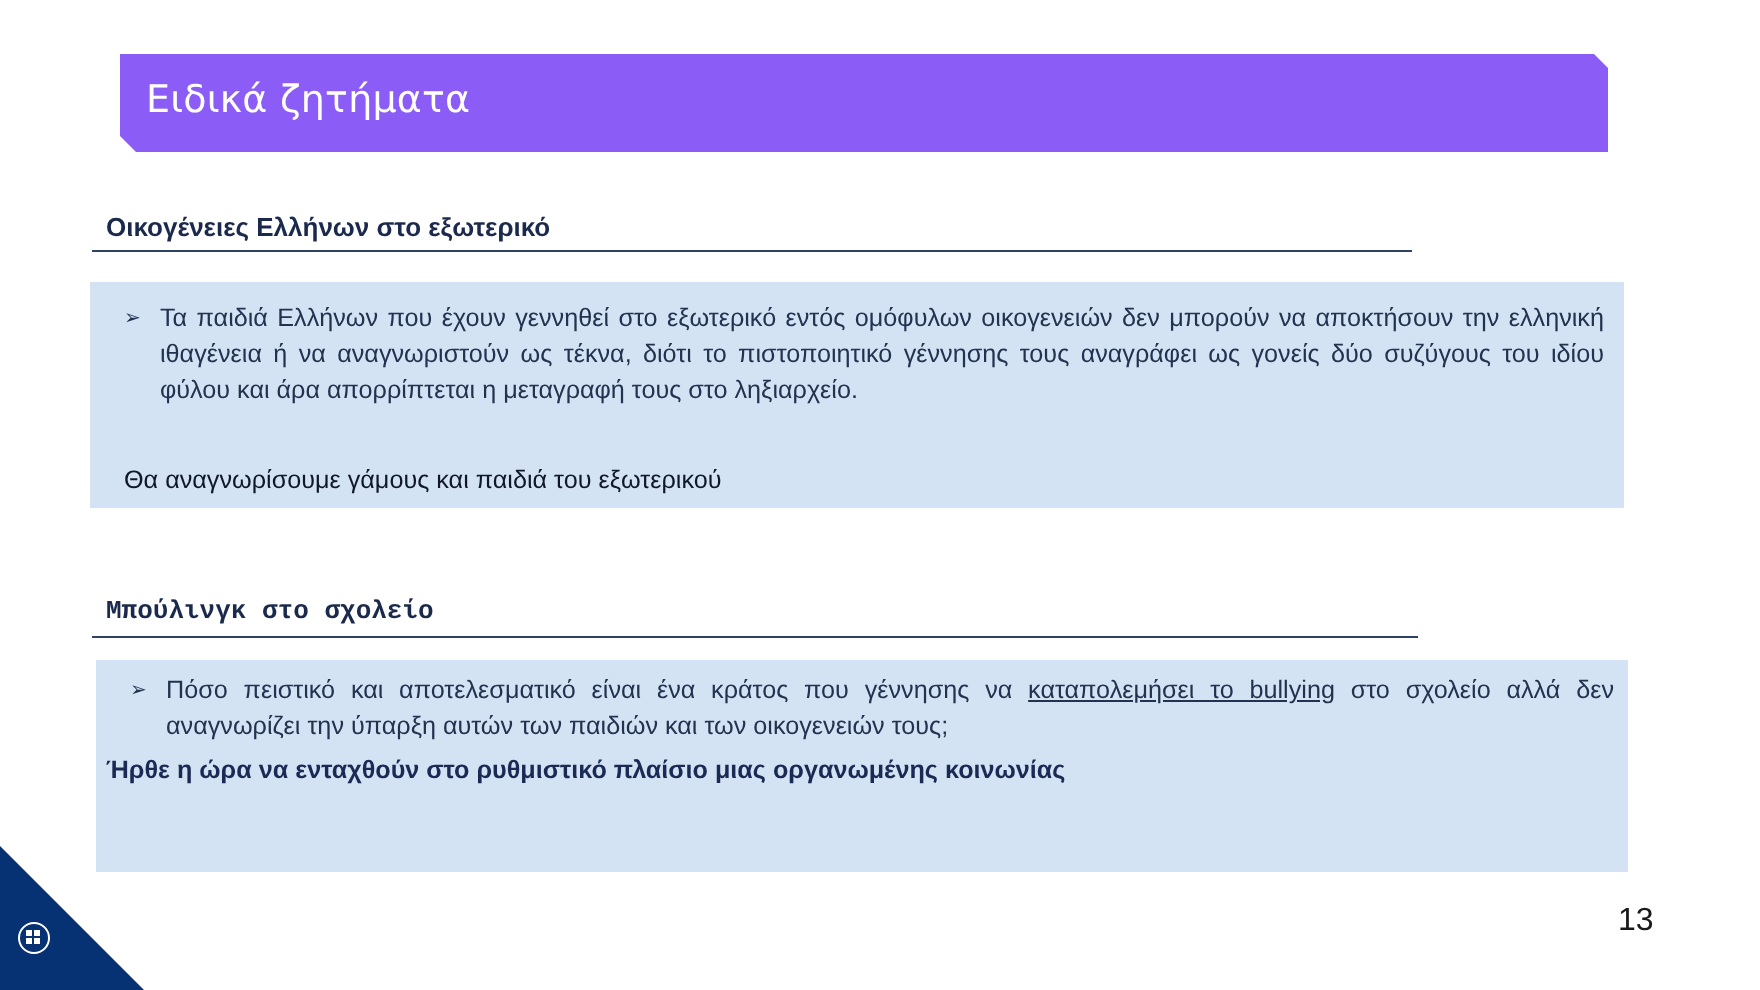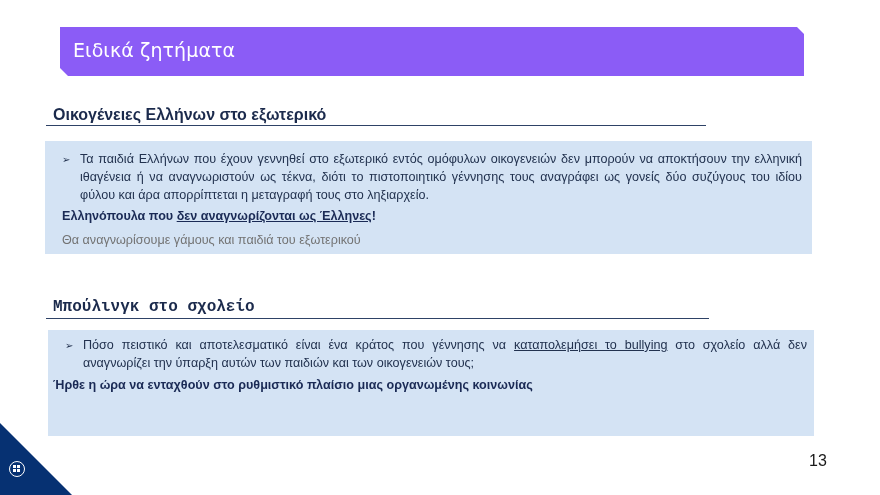--- a/index.html
+++ b/index.html
@@ -14,39 +14,39 @@
       background: #8b5cf6;
       clip-path: polygon(0 0, 737px 0, 744px 7px, 744px 100%, 8px 100%, 0 calc(100% - 8px));
     }
     .header-title {
       position: absolute; left: 13px; top: 12px;
       font-family: "DejaVu Sans", sans-serif;
       font-size: 19px; color: #ffffff; letter-spacing: 0.1px;
     }
     .section-heading {
       position: absolute; left: 53px;
-      font-size: 16px; font-weight: bold; color: #1b2a4c;
+      font-size: 13px; font-weight: bold; color: #1b2a4c;
     }
     .section-rule {
       position: absolute; left: 46px; height: 1px; background: #2e4266;
     }
     .content-box {
       position: absolute; background: #d4e3f4;
     }
     .bullet-row {
       position: absolute; display: flex;
       font-size: 12.6px; line-height: 18px; color: #22324f;
     }
     .bullet-glyph {
       width: 18px; flex: 0 0 18px; font-size: 10px; color: #22324f;
       padding-top: 1px;
     }
     .bullet-text { text-align: justify; text-align-last: left; }
     .line {
-      position: absolute; font-size: 12.6px; color: #737373; white-space: nowrap;
+      position: absolute; font-size: 12.6px; color: #0f172a; white-space: nowrap;
     }
     .line.bold { font-weight: bold; color: #1a2a55; }
     .u { text-decoration: underline; }
     .corner {
       position: absolute; left: 0; bottom: 0; width: 72px; height: 72px;
       background: #063172;
       clip-path: polygon(0 0, 100% 100%, 0 100%);
     }
     .emblem {
       position: absolute; left: 9px; top: 461px; width: 16px; height: 16px;
@@ -75,23 +75,20 @@
 </div>
 
 <div class="section-heading" style="top:106px;">Οικογένειες Ελλήνων στο εξωτερικό</div>
 <div class="section-rule" style="top:125px; width:660px;"></div>
 
 <div class="content-box" style="left:45px; top:141px; width:767px; height:113px;">
   <div class="bullet-row" style="left:17px; top:9px; width:740px;">
     <span class="bullet-glyph">➢</span>
     <span class="bullet-text">Τα παιδιά Ελλήνων που έχουν γεννηθεί στο εξωτερικό εντός ομόφυλων οικογενειών δεν μπορούν να αποκτήσουν την ελληνική ιθαγένεια ή να αναγνωριστούν ως τέκνα, διότι το πιστοποιητικό γέννησης τους αναγράφει ως γονείς δύο συζύγους του ιδίου φύλου και άρα απορρίπτεται η μεταγραφή τους στο ληξιαρχείο.</span>
   </div>
-  <div class="line bold" style="left:17px; top:68px;">
-    <span>Ελληνόπουλα που </span><span class="u">δεν αναγνωρίζονται ως Έλληνες</span><span>!</span>
-  </div>
   <div class="line" style="left:17px; top:92px;">Θα αναγνωρίσουμε γάμους και παιδιά του εξωτερικού</div>
 </div>
 
 <div class="section-heading" style="top:298px;font-family:Liberation Mono, monospace;">Μπούλινγκ στο σχολείο</div>
 <div class="section-rule" style="top:318px; width:663px;"></div>
 
 <div class="content-box" style="left:48px; top:330px; width:766px; height:106px;">
   <div class="bullet-row" style="left:17px; top:6px; width:742px;">
     <span class="bullet-glyph">➢</span>
     <span class="bullet-text"><span>Πόσο πειστικό και αποτελεσματικό είναι ένα κράτος που γέννησης να </span><span class="u">καταπολεμήσει το bullying</span><span> στο σχολείο αλλά δεν αναγνωρίζει την ύπαρξη αυτών των παιδιών και των οικογενειών τους;</span></span>

